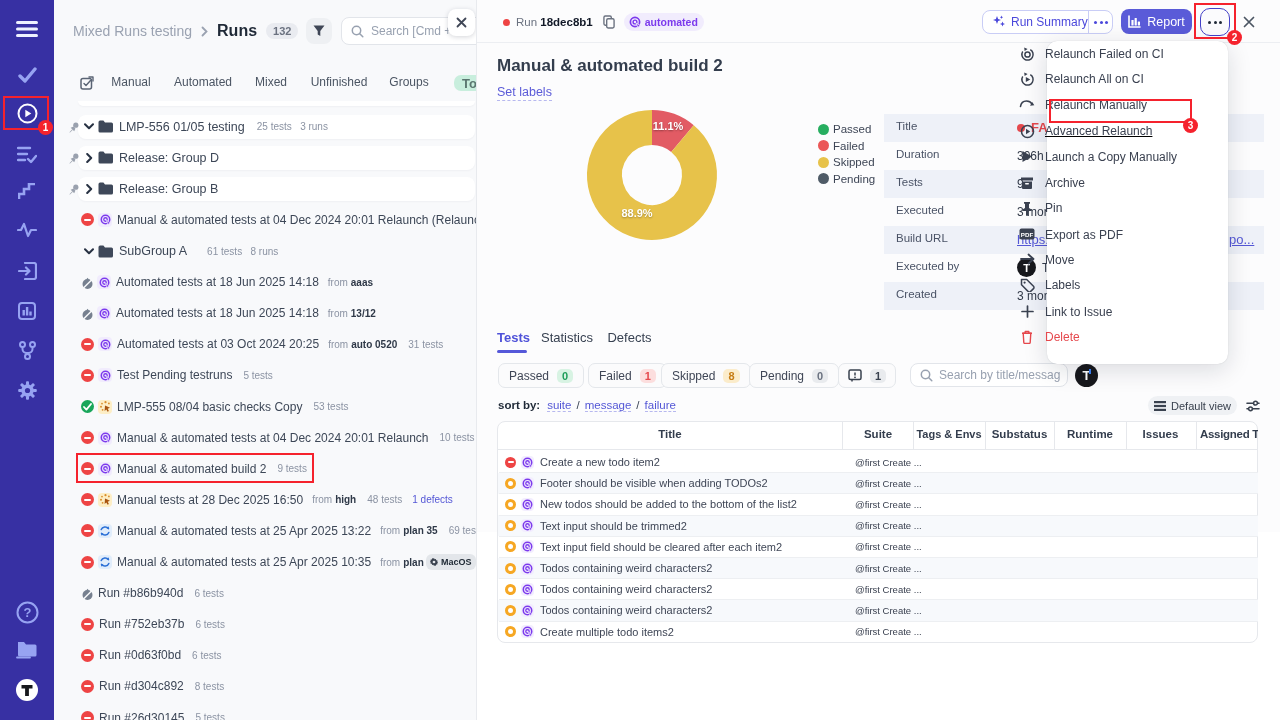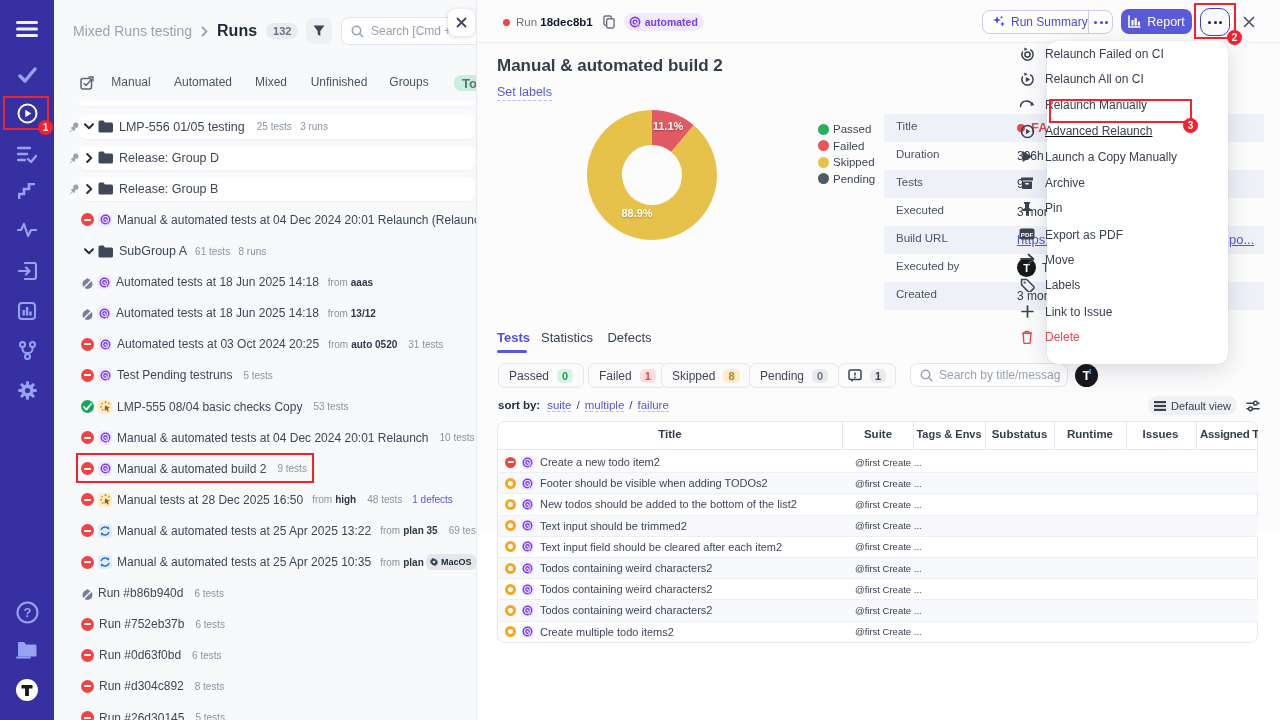--- a/index.html
+++ b/index.html
@@ -167,21 +167,21 @@
           <svg width="10" height="7" viewBox="0 0 10 7">
             <path d="M1 1.2l4 4 4-4" stroke="#273142" stroke-width="2" fill="none" stroke-linecap="round" stroke-linejoin="round"></path>
           </svg>
         </span>
         <span class="flex" style="margin-left:4px;">
           <svg width="15" height="13" viewBox="0 0 15 13">
             <path d="M0.5 2.2A1.6 1.6 0 0 1 2.1 0.6h3.3l1.6 1.9h6.4a1.6 1.6 0 0 1 1.6 1.6v6.8a1.6 1.6 0 0 1-1.6 1.6H2.1a1.6 1.6 0 0 1-1.6-1.6z" fill="#3e4859"></path>
           </svg>
         </span>
         <span class="rtitle" style="margin-left:6px; font-size:12.5px;">SubGroup A</span>
-        <span class="meta" style="margin-left:8px;">61 tests&nbsp;&nbsp;&nbsp;8 runs</span>
+        <span class="meta" style="margin-left:20px;">61 tests&nbsp;&nbsp;&nbsp;8 runs</span>
       </div>
   <div class="lrow" style="left:27px; top:269.1px;">
         <span class="greyslash"><svg width="13" height="13" viewBox="0 0 13 13">
             <circle cx="6.5" cy="7" r="5" fill="#76808f"></circle>
             <path d="M6.5 0.8l1.4 1.7-2.8 0.2z" fill="#76808f"></path>
             <path d="M2.2 11.3L10.8 2.7" stroke="#f8f9fb" stroke-width="1.5" stroke-linecap="round"></path>
           </svg></span>
         <span style="margin-left:4px;" class="flex">
           <span class="qbadge">
             <svg width="11" height="11" viewBox="0 0 12 12">
@@ -557,21 +557,21 @@
   </div>
   <div class="a flex" style="left:598px; top:364px; width:23px; height:23px; border-radius:50%; background:#17181c; justify-content:center;">
       <span style="color:#fff; font-size:13px; font-weight:700;">T</span>
       <span style="position:absolute; width:2.5px; height:5px; background:#3b82f6; margin-left:7px; margin-top:-8px;"></span>
     </div>
 
   <div class="a flex" style="left:21px; top:397px; height:16px; white-space:nowrap; font-size:11.5px;">
     <span style="font-weight:700; color:#1f2937;">sort by:</span>
     <span class="link" style="margin-left:7px; border-bottom:1px dashed #b7b8ef;">suite</span>
     <span style="color:#374151; margin:0 5px;">/</span>
-    <span class="link" style="border-bottom:1px dashed #b7b8ef;">multiple</span>
+    <span class="link" style="border-bottom:1px dashed #b7b8ef;">message</span>
     <span style="color:#374151; margin:0 5px;">/</span>
     <span class="link" style="border-bottom:1px dashed #b7b8ef;">failure</span>
   </div>
   <div class="a flex" style="left:671px; top:396px; width:89px; height:19px; background:#eff1f4; border-radius:13px; justify-content:center;">
     <svg width="12" height="10" viewBox="0 0 12 10">
         <g fill="#39414e">
           <rect x="0" y="0" width="12" height="2.2"></rect>
           <rect x="0" y="3.9" width="12" height="2.2"></rect>
           <rect x="0" y="7.8" width="12" height="2.2"></rect>
         </g>

